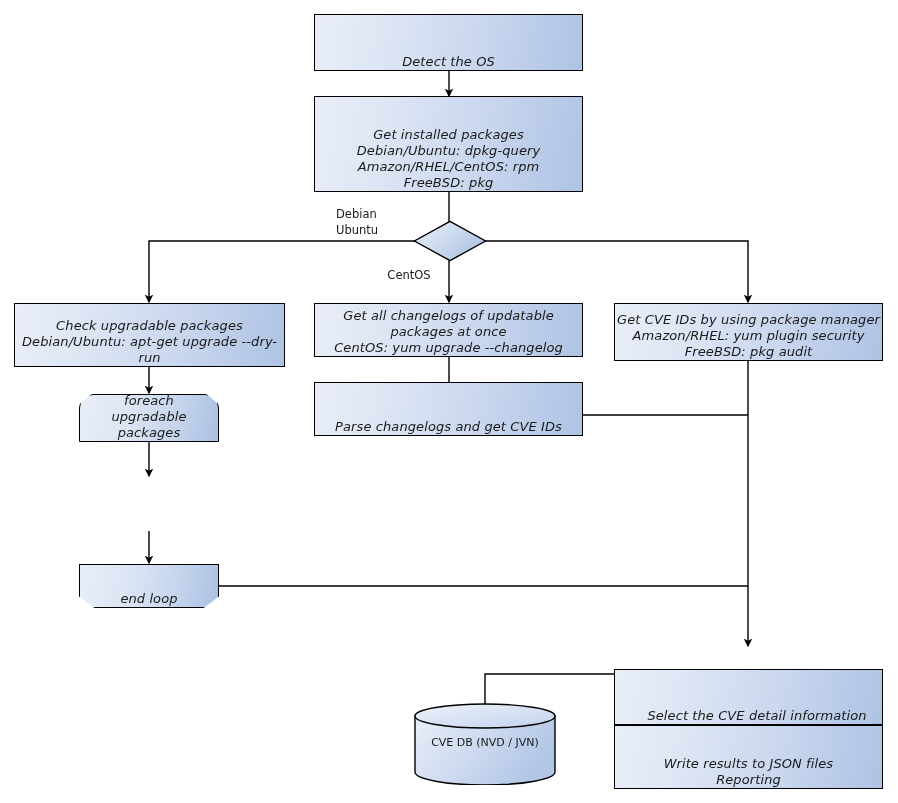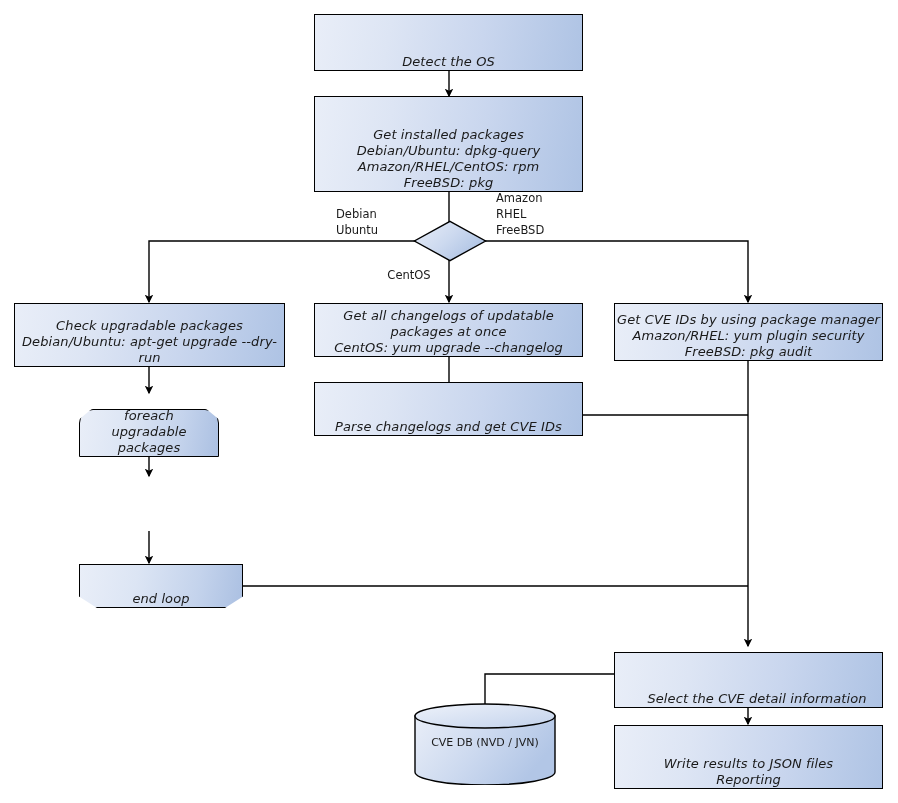--- a/index.html
+++ b/index.html
@@ -39,21 +39,20 @@
   }
   .proc {
     border: 1.3px solid #000000;
     background: linear-gradient(100deg, #e9eef8 0%, #dde5f4 28%, #c9d6ee 62%, #aec3e4 100%);
   }
   .loop-start {
     border: 1.3px solid #000000;
     background: linear-gradient(100deg, #e9eef8 0%, #dce5f4 35%, #c4d3ec 72%, #abc0e2 100%);
     border-radius: 14px 14px 0 0;
     clip-path: polygon(0 22%, 9% 0, 91% 0, 100% 22%, 100% 100%, 0 100%);
-    margin-top: 15px;
   }
   .loop-end {
     border: 1.3px solid #000000;
     background: linear-gradient(100deg, #e9eef8 0%, #dce5f4 35%, #c4d3ec 72%, #abc0e2 100%);
     clip-path: polygon(0 0, 100% 0, 100% 74%, 89% 100%, 11% 100%, 0 74%);
   }
   .diamond-wrap {
     position: absolute;
     z-index: 2;
   }
@@ -143,23 +142,20 @@
           <stop offset="55%" stop-color="#ccd9ef"></stop>
           <stop offset="100%" stop-color="#aec3e4"></stop>
         </linearGradient>
       </defs>
       <polygon points="37,1.4 72.6,21 37,40.6 1.4,21" fill="url(#dgrad)" stroke="#000000" stroke-width="1.4"></polygon>
     </svg>
   </div>
 
   <div class="edge-label" style="left:336px; top:206px; width:76px; text-align:left;">Debian
 Ubuntu</div>
-  <div class="edge-label" style="left:496px; top:190px; width:90px; text-align:left;">Amazon
-RHEL
-FreeBSD</div>
   <div class="edge-label" style="left:376px; top:267px; width:66px; text-align:center;">CentOS</div>
 
   <div class="node proc" style="left:14px; top:303px; width:271px; height:64px;">
     <span class="nodetext">Check upgradable packages
 Debian/Ubuntu: apt-get upgrade --dry-run</span>
   </div>
 
   <div class="node proc" style="left:314px; top:303px; width:269px; height:54px;">
     <span class="nodetext">Get all changelogs of updatable packages at once
 CentOS: yum upgrade --changelog</span>
@@ -170,29 +166,29 @@
 Amazon/RHEL: yum plugin security
 FreeBSD: pkg audit</span>
   </div>
 
   <div class="node loop-start" style="left:79px; top:394px; width:140px; height:48px;">
     <span class="nodetext">foreach
 upgradable  packages</span>
   </div>
 
 
-  <div class="node loop-end" style="left:79px; top:564px; width:164px; height:44px;">
+  <div class="node loop-end" style="left:79px; top:564px; width:140px; height:44px;">
     <span class="nodetext">end loop</span>
   </div>
 
   <div class="node proc" style="left:314px; top:382px; width:269px; height:54px;">
     <span class="nodetext">Parse changelogs and get CVE IDs</span>
   </div>
 
-  <div class="node proc" style="left:614px; top:652px; width:269px; height:56px;padding-left:17px;">
+  <div class="node proc" style="left:614px; top:669px; width:269px; height:56px;padding-left:17px;">
     <span class="nodetext">Select the CVE detail information</span>
   </div>
 
   <div class="node proc" style="left:614px; top:725px; width:269px; height:64px;">
     <span class="nodetext">Write results to JSON files
 Reporting</span>
   </div>
 
   <div class="db-wrap" style="left:413px; top:703px; width:144px; height:82px;">
     <svg width="144" height="82" viewBox="0 0 144 82">

